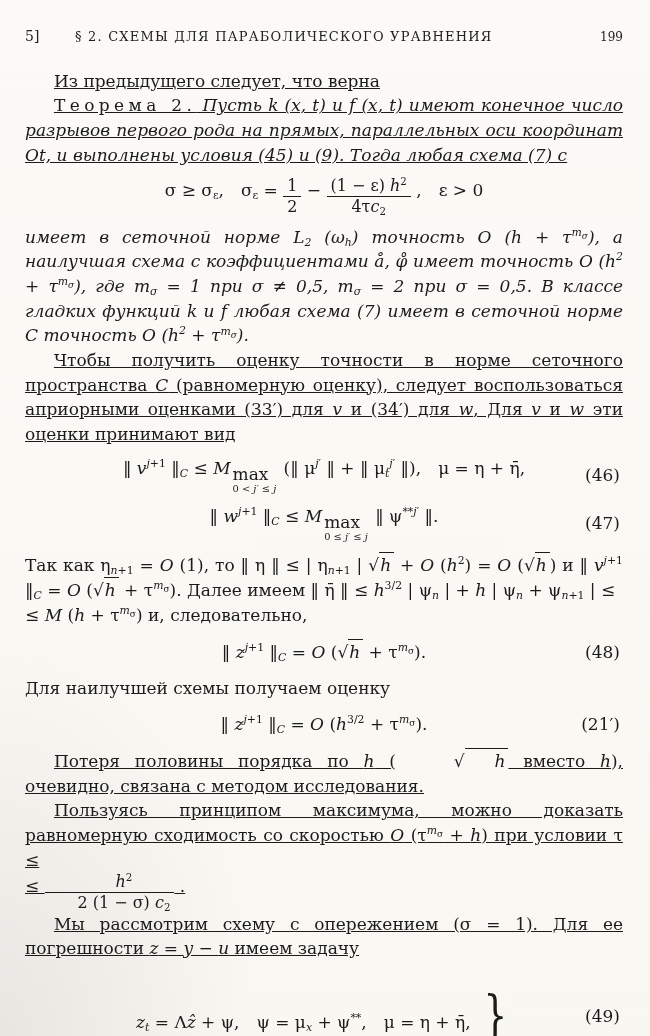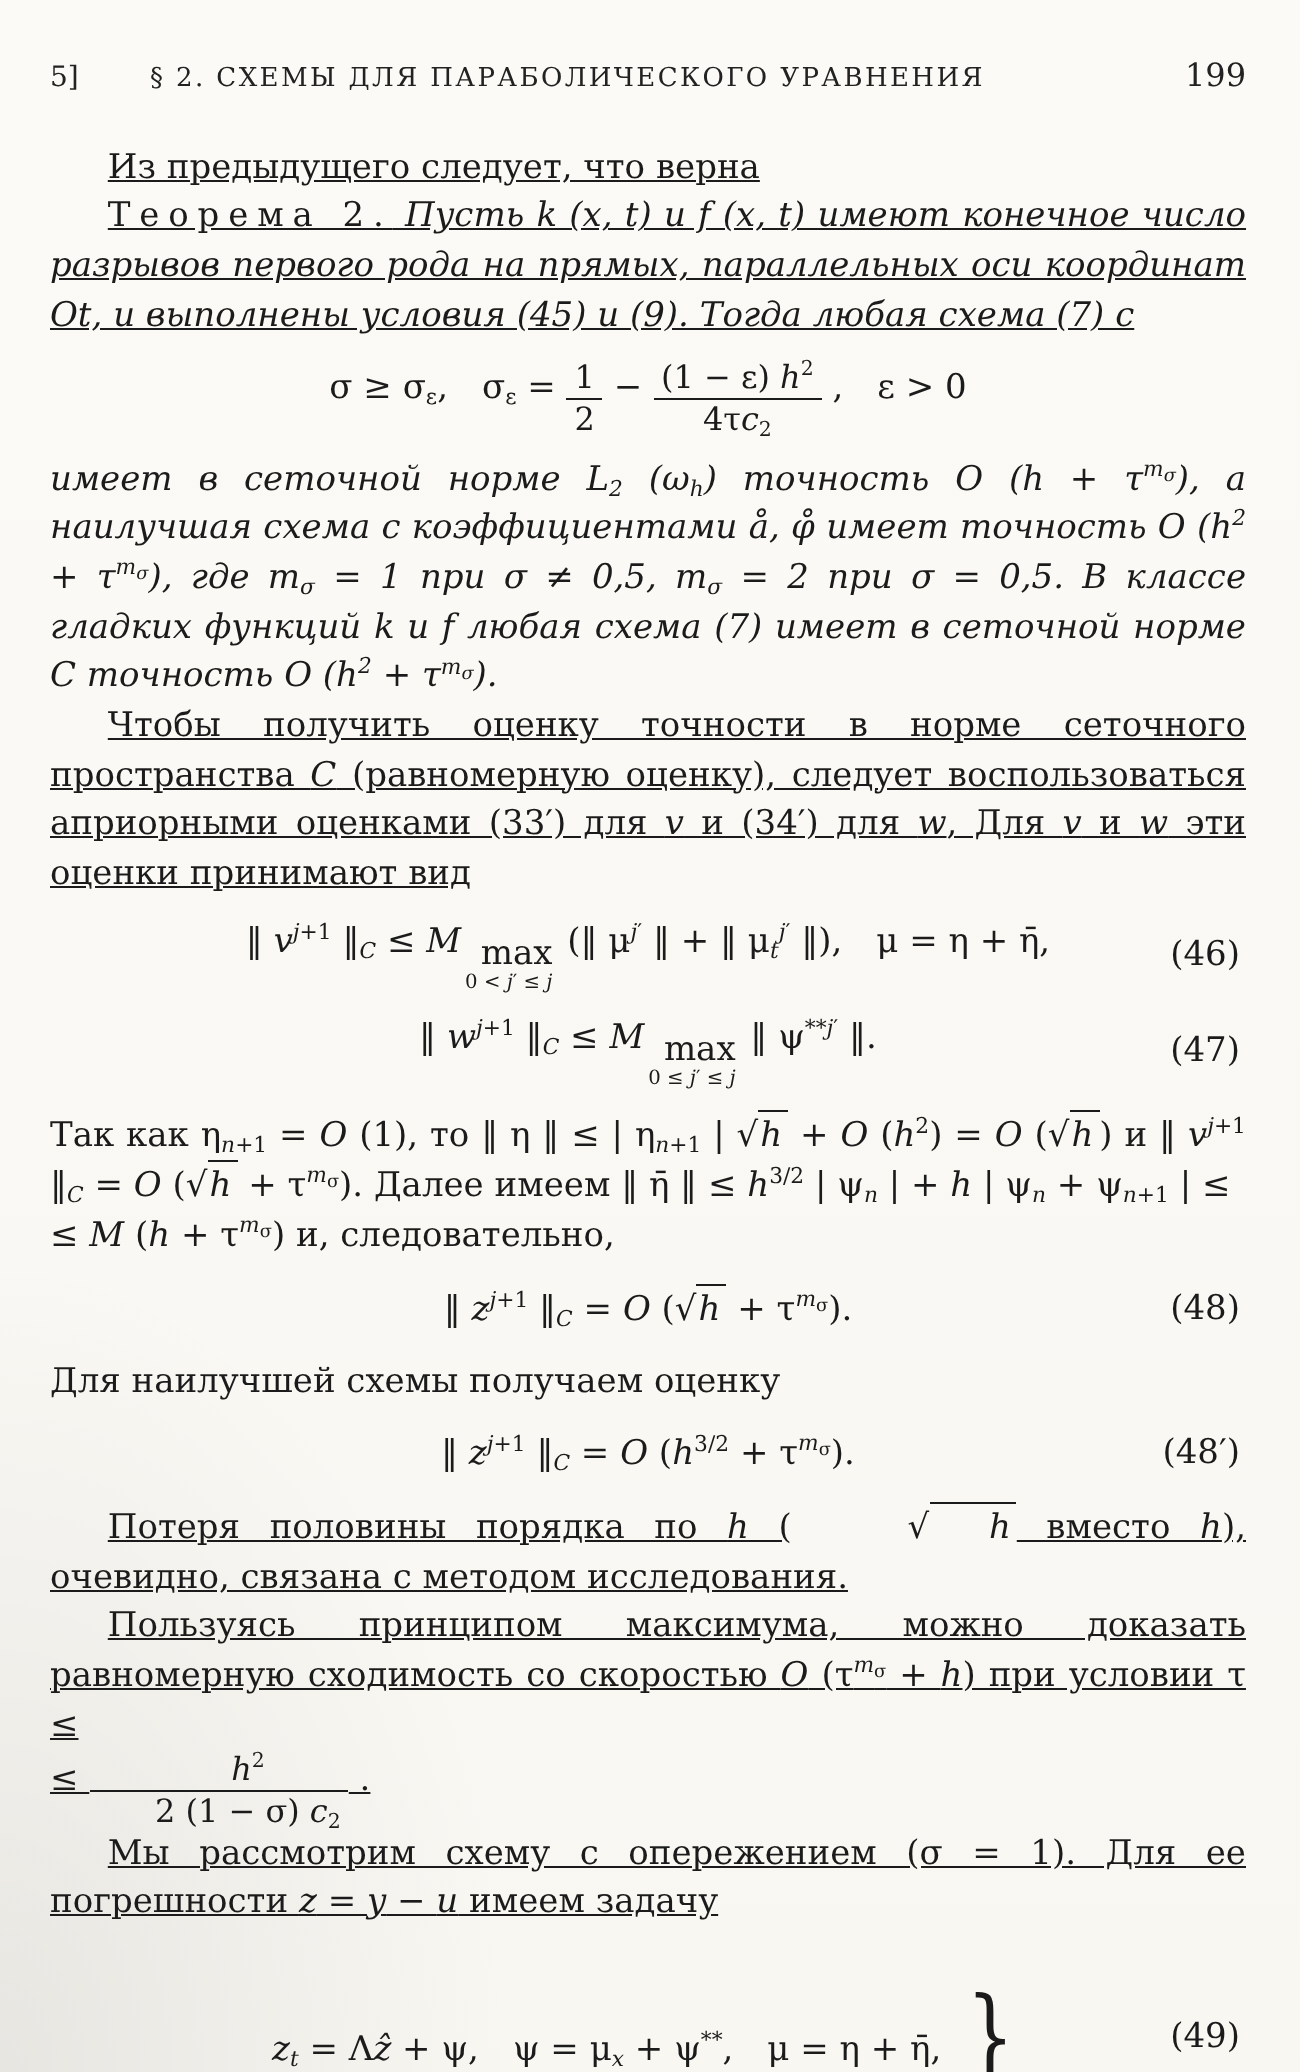--- a/index.html
+++ b/index.html
@@ -17,21 +17,21 @@
     color:#1b1b1b;
     font-size:17px;line-height:1.45;
   }
   
   .pagehead{
     display:flex;align-items:baseline;justify-content:space-between;
     font-size:13px;letter-spacing:1.2px;margin:0 0 22px 0;color:#222;
   }
   .ph-left{font-size:14px;letter-spacing:0;width:50px;}
   .ph-center{flex:1;white-space:nowrap;}
-  .ph-right{width:50px;text-align:right;font-size:16px;letter-spacing:0;}
+  .ph-right{width:50px;text-align:right;font-size:12px;letter-spacing:0;}
   
   .para{margin:0;text-align:justify;}
   .indent{text-indent:1.7em;text-decoration:underline;}
   .it{font-style:italic;}
   .spaced{letter-spacing:0.26em;}
   
   .eq{position:relative;display:flex;justify-content:center;align-items:center;margin:9px 0;min-height:30px;}
   .eqnum{position:absolute;right:3px;top:50%;transform:translateY(-50%);}
   .eqbody{text-align:center;}
   .syslines{display:inline-flex;flex-direction:column;align-items:flex-start;gap:3px;margin-top:40px;}
@@ -40,21 +40,21 @@
   .sup{font-size:64%;vertical-align:0.62em;line-height:0;}
   .sub{font-size:64%;vertical-align:-0.28em;line-height:0;}
   .sup .sub{font-size:82%;vertical-align:-0.3em;}
   .sup .it,.sub .it{font-style:italic;}
   .frac{display:inline-block;vertical-align:-0.95em;text-align:center;font-size:94%;line-height:1.2;}
   .frac .num{display:block;padding:0 4px;border-bottom:1.3px solid currentColor;}
   .frac .den{display:block;padding:0 4px;}
   .sqrt{display:inline-block;white-space:nowrap;}
   .sqrt .rad{display:inline-block;}
   .sqrt .varg{display:inline-block;border-top:1.3px solid currentColor;padding:0 3px 0 1px;}
-  .munder{display:inline-block;text-align:right;vertical-align:-1.1em;line-height:1.05;margin:0 2px;}
+  .munder{display:inline-block;text-align:left;vertical-align:-1.1em;line-height:1.05;margin:0 2px;}
   .munder .mbase{display:block;}
   .munder .mu{display:block;font-size:58%;}
 </style>
 </head>
 <body>
 
 <div class="page">
 
   <div class="pagehead">
     <span class="ph-left">5]</span>
@@ -88,21 +88,21 @@
 
   <div class="eq">
     <span class="eqbody">‖ <span class="it">z</span><span class="sup"><span class="it">j</span>+1</span> ‖<span class="sub"><span class="it">C</span></span> = <span class="it">O</span> (<span class="sqrt"><span class="rad">√</span><span class="varg"><span class="it">h</span></span></span> + τ<span class="sup"><span class="it">m</span><span class="sub">σ</span></span>).</span>
     <span class="eqnum">(48)</span>
   </div>
 
   <p class="para">Для наилучшей схемы получаем оценку</p>
 
   <div class="eq">
     <span class="eqbody">‖ <span class="it">z</span><span class="sup"><span class="it">j</span>+1</span> ‖<span class="sub"><span class="it">C</span></span> = <span class="it">O</span> (<span class="it">h</span><span class="sup">3/2</span> + τ<span class="sup"><span class="it">m</span><span class="sub">σ</span></span>).</span>
-    <span class="eqnum">(48′)</span>
+    <span class="eqnum">(21′)</span>
   </div>
 
   <p class="para indent">Потеря половины порядка по <span class="it">h</span> (<span class="sqrt"><span class="rad">√</span><span class="varg"><span class="it">h</span></span></span> вместо <span class="it">h</span>), очевидно, связана с методом исследования.</p>
 
   <p class="para indent">Пользуясь принципом максимума, можно доказать равномерную сходимость со скоростью <span class="it">O</span> (τ<span class="sup"><span class="it">m</span><span class="sub">σ</span></span> + <span class="it">h</span>) при условии τ ≤<br>≤ <span class="frac"><span class="num"><span class="it">h</span><span class="sup">2</span></span><span class="den">2 (1 − σ) <span class="it">c</span><span class="sub">2</span></span></span> .</p>
 
   <p class="para indent">Мы рассмотрим схему с опережением (σ = 1). Для ее погрешности <span class="it">z</span> = <span class="it">y</span> − <span class="it">u</span> имеем задачу</p>
 
   <div class="eq">
     <span class="syslines">

